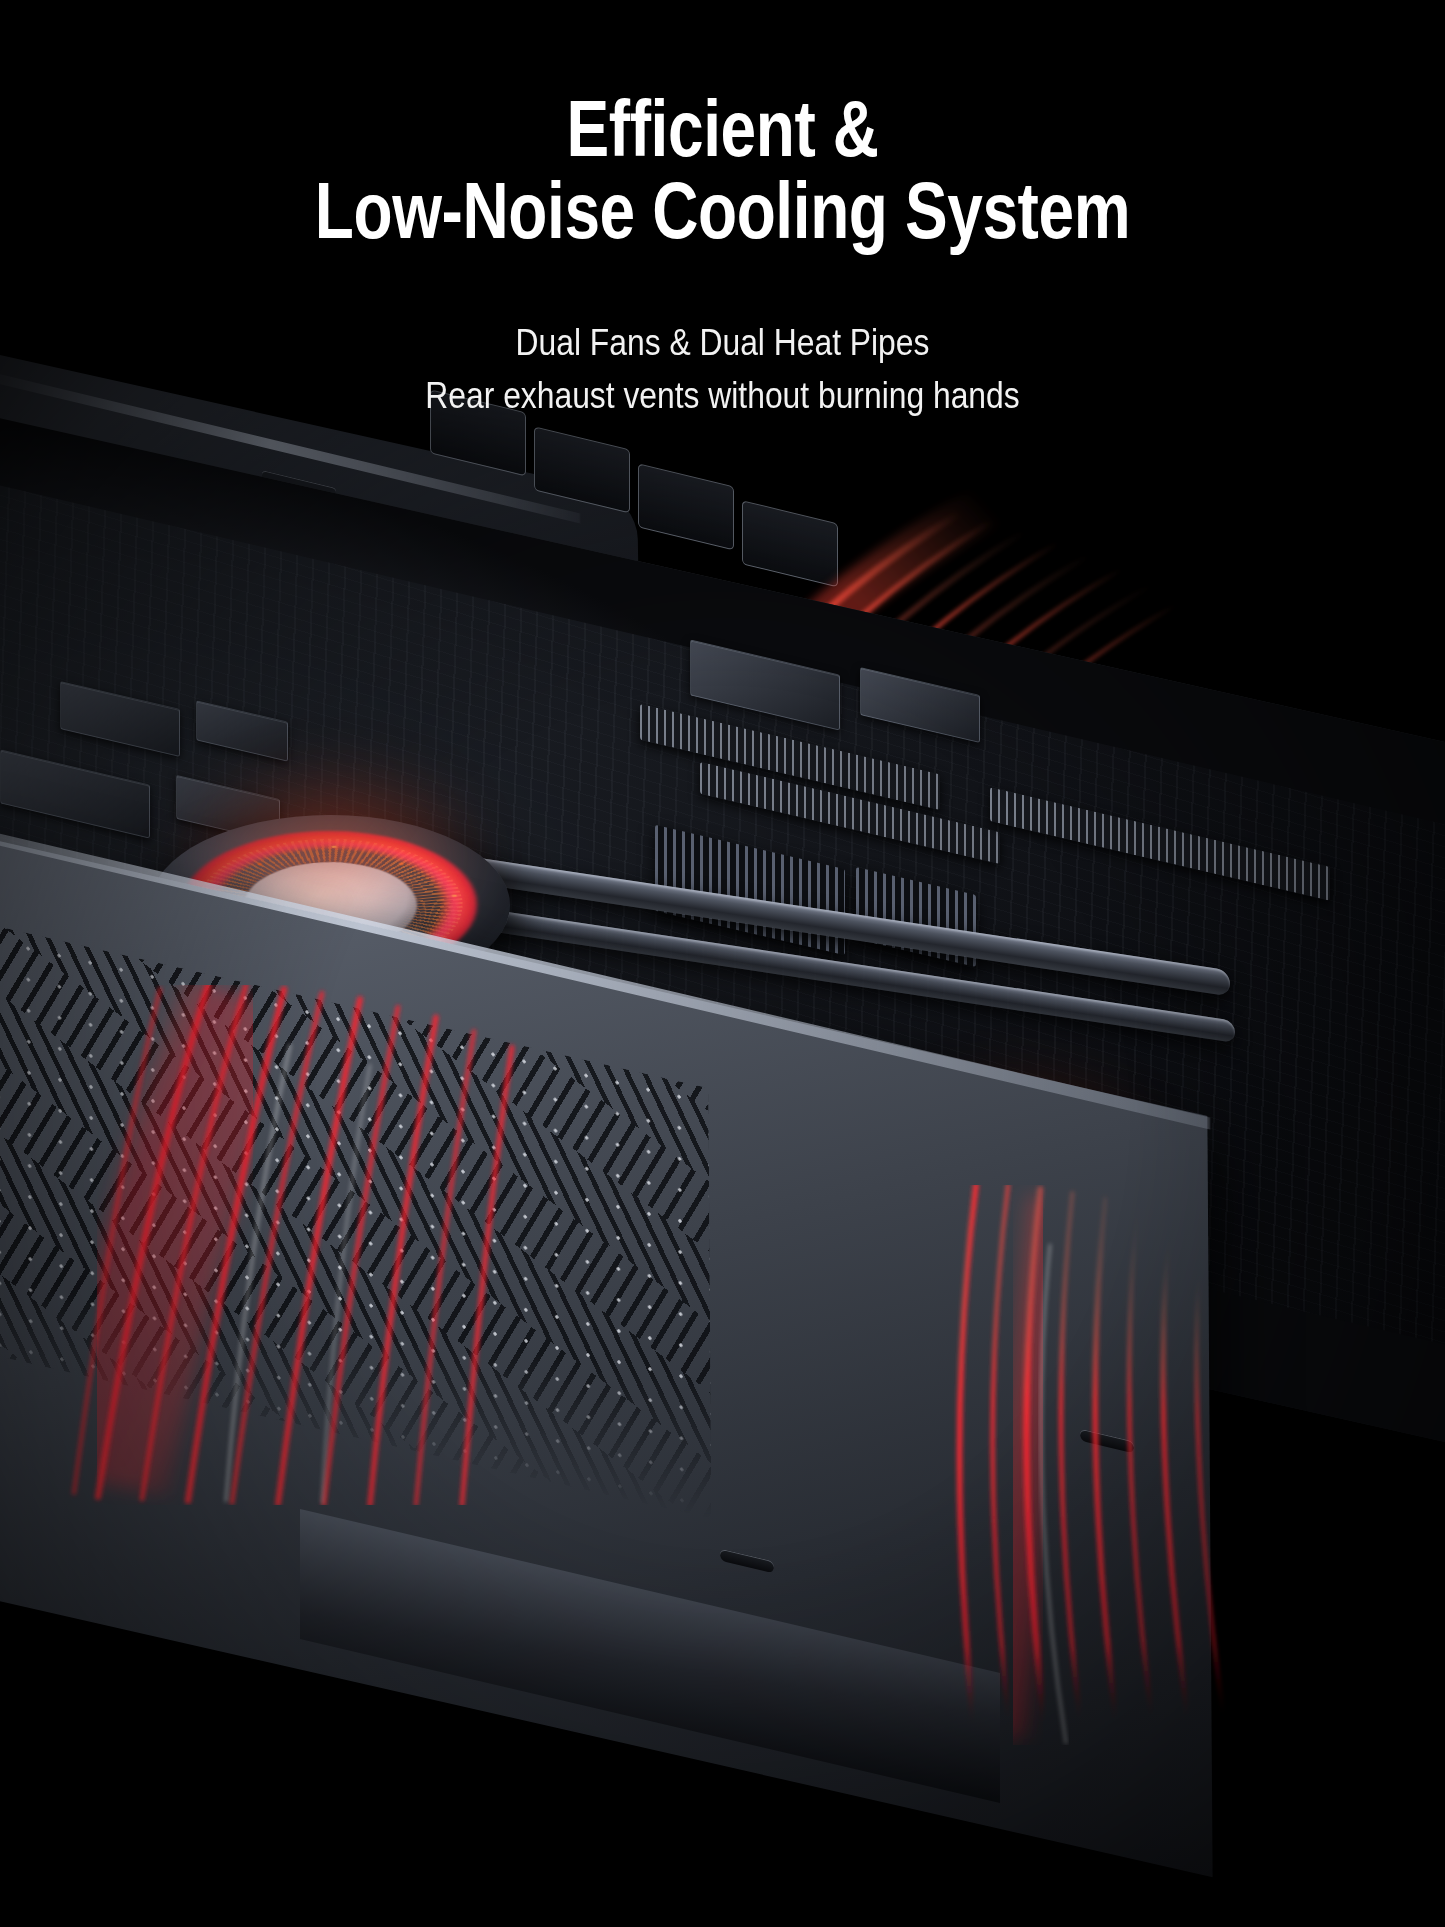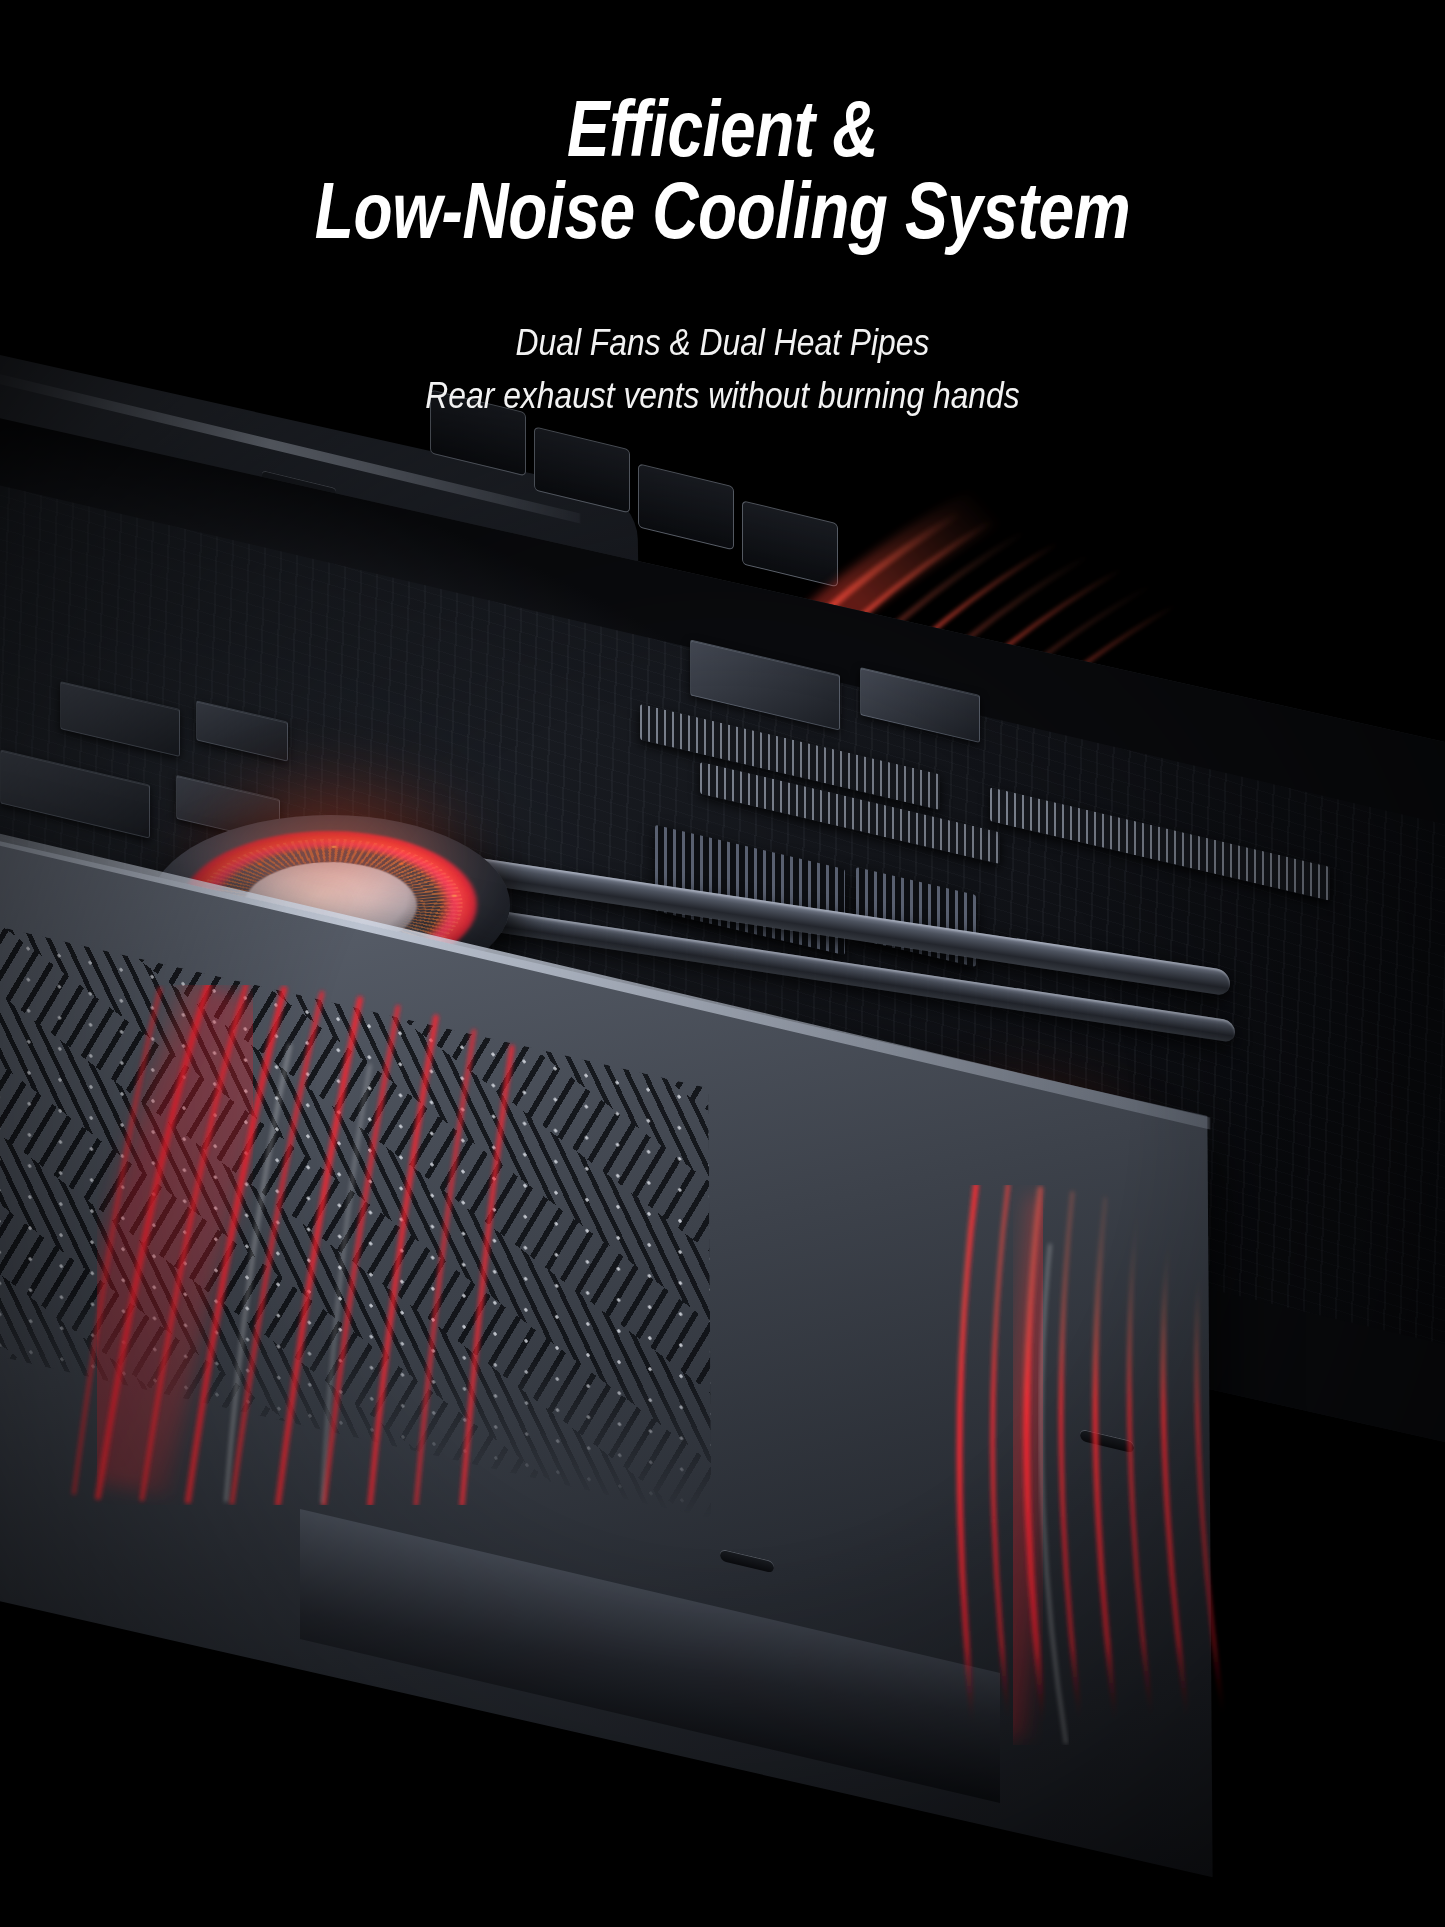--- a/index.html
+++ b/index.html
@@ -5,21 +5,21 @@
   * { margin:0; padding:0; box-sizing:border-box; }
   html,body { background:#000; }
   body {
     width:1445px; height:1927px;
     font-family:"Liberation Sans", sans-serif;
     color:#fff; overflow:hidden; position:relative;
   }
   .page { position:relative; width:1445px; height:1927px; background:#000; overflow:hidden; }
 
   
-  .text-block { position:absolute; top:0; left:0; width:100%; z-index:60; text-align:center; padding-top:88px;font-style:italic; }
+  .text-block { position:absolute; top:0; left:0; width:100%; z-index:60; text-align:center; padding-top:88px; }
   .headline {
     font-family:"Liberation Sans", sans-serif;
     font-weight:700; font-size:80px; line-height:1.02;
     letter-spacing:-0.5px; color:#ffffff;
     transform:scaleX(0.80); transform-origin:center top;
   }
   .headline .l2 { display:block; }
   .subtitle {
     margin-top:66px;
     font-weight:400; font-size:37px; line-height:1.42; color:#f2f2f2;

